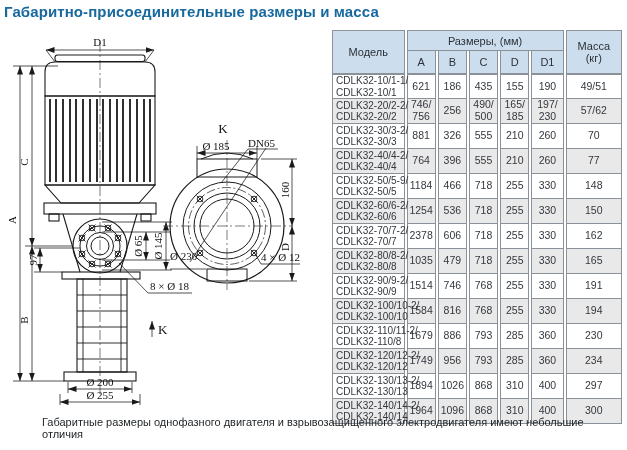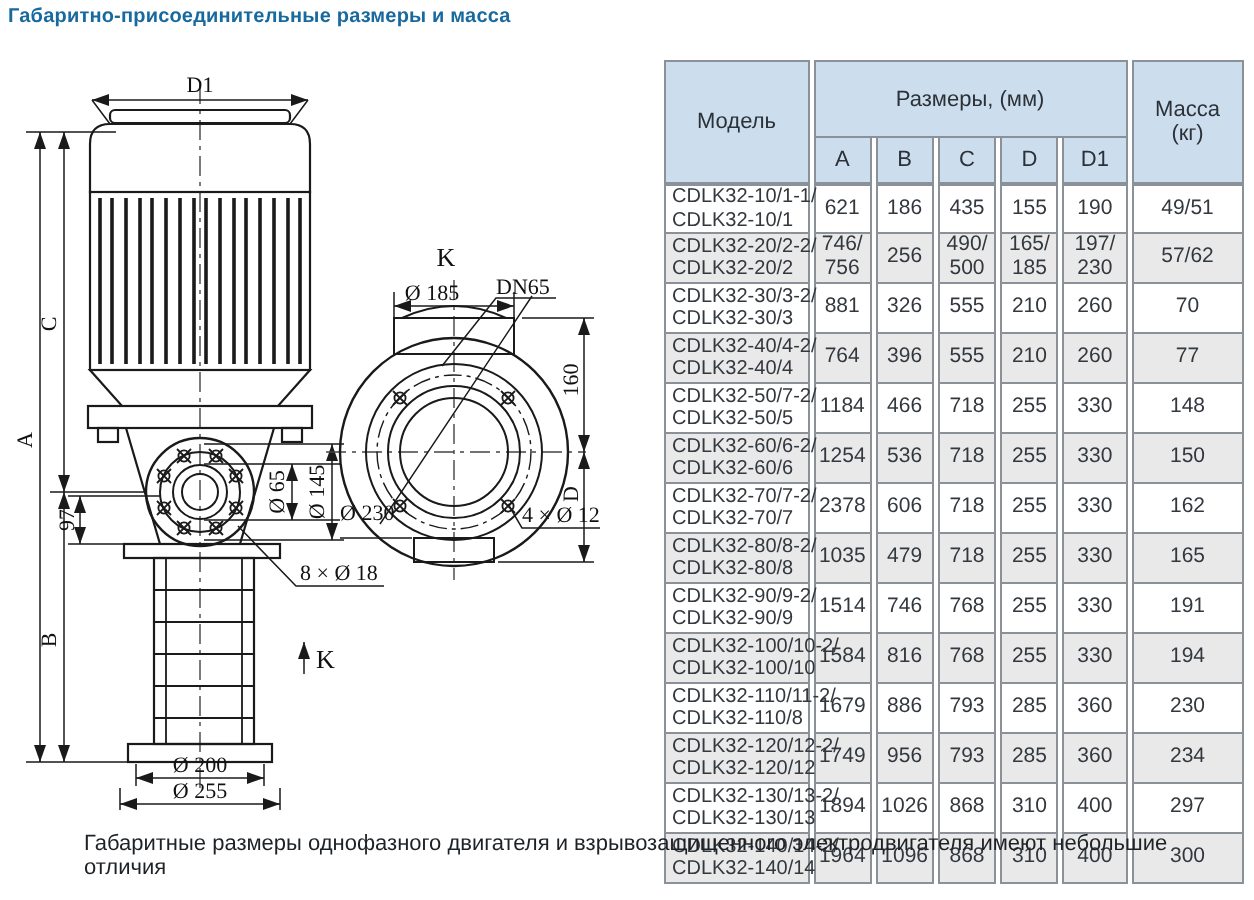--- a/index.html
+++ b/index.html
@@ -3,37 +3,37 @@
 <meta charset="utf-8">
 <style>
   :root{
     --title-color:#17699e; --header-bg:#ccdeee; --alt-bg:#e9e9e9;
     --border-c:#8b9199; --text-c:#33383e; --line-c:#1a1a1a;
   }
   *{margin:0;padding:0;box-sizing:border-box;}
   html,body{width:627px;height:450px;background:#fff;overflow:hidden;
     font-family:"Liberation Sans",sans-serif;}
   #page{position:relative;width:627px;height:450px;background:#fff;}
-  #title{position:absolute;left:4px;top:3px;font-size:10px;font-weight:bold;
+  #title{position:absolute;left:4px;top:3px;font-size:15px;font-weight:bold;
     color:var(--title-color);letter-spacing:.1px;}
   #drawing{position:absolute;left:0;top:0;width:330px;height:412px;}
   svg text{font-family:"Liberation Serif",serif;font-size:11px;fill:#111;}
   svg .big{font-size:13px;}
   .footer{position:absolute;left:4px;font-size:11px;color:#1d2226;margin-left:38px;}
   #footer1{top:416px;}
   #footer2{top:433px;}
   
   #tblwrap{position:absolute;left:330px;top:30px;width:294px;}
   table{border-collapse:separate;border-spacing:2px 0;width:100%;table-layout:fixed;
     font-size:10.5px;color:var(--text-c);}
   th,td{border:1px solid var(--border-c);background:#fff;text-align:center;
     vertical-align:middle;font-weight:normal;padding:0;}
   tr + tr th, tr + tr td{border-top:0;}
   thead th{background:var(--header-bg);font-size:11px;color:#2b3137;}
-  thead tr:first-child th{height:39px;}
+  thead tr:first-child th{height:21px;}
   thead tr:last-child th{height:23px;}
   tbody td{height:25px;line-height:1.12;}
   tbody tr:nth-child(even) td{background:var(--alt-bg);}
   td.model{text-align:left;padding-left:3px;font-size:10px;}
   td.model .ln{display:block;white-space:nowrap;}
   .c-model{width:72px;}.c-a,.c-b,.c-c,.c-d{width:29px;}.c-d1{width:32px;}.c-mass{width:56px;}
 </style>
 </head>
 <body>
 
@@ -253,21 +253,21 @@
     <td class="num">764</td>
     <td class="num">396</td>
     <td class="num">555</td>
     <td class="num">210</td>
     <td class="num">260</td>
     <td class="num">77</td>
   </tr>
 
   <tr>
     <td class="model">
-      <span class="ln">CDLK32-50/7-2/</span>
+      <span class="ln">CDLK32-50/5-9/</span>
       <span class="ln">CDLK32-50/5</span>
     </td>
     <td class="num">1184</td>
     <td class="num">466</td>
     <td class="num">718</td>
     <td class="num">255</td>
     <td class="num">330</td>
     <td class="num">148</td>
   </tr>
 

